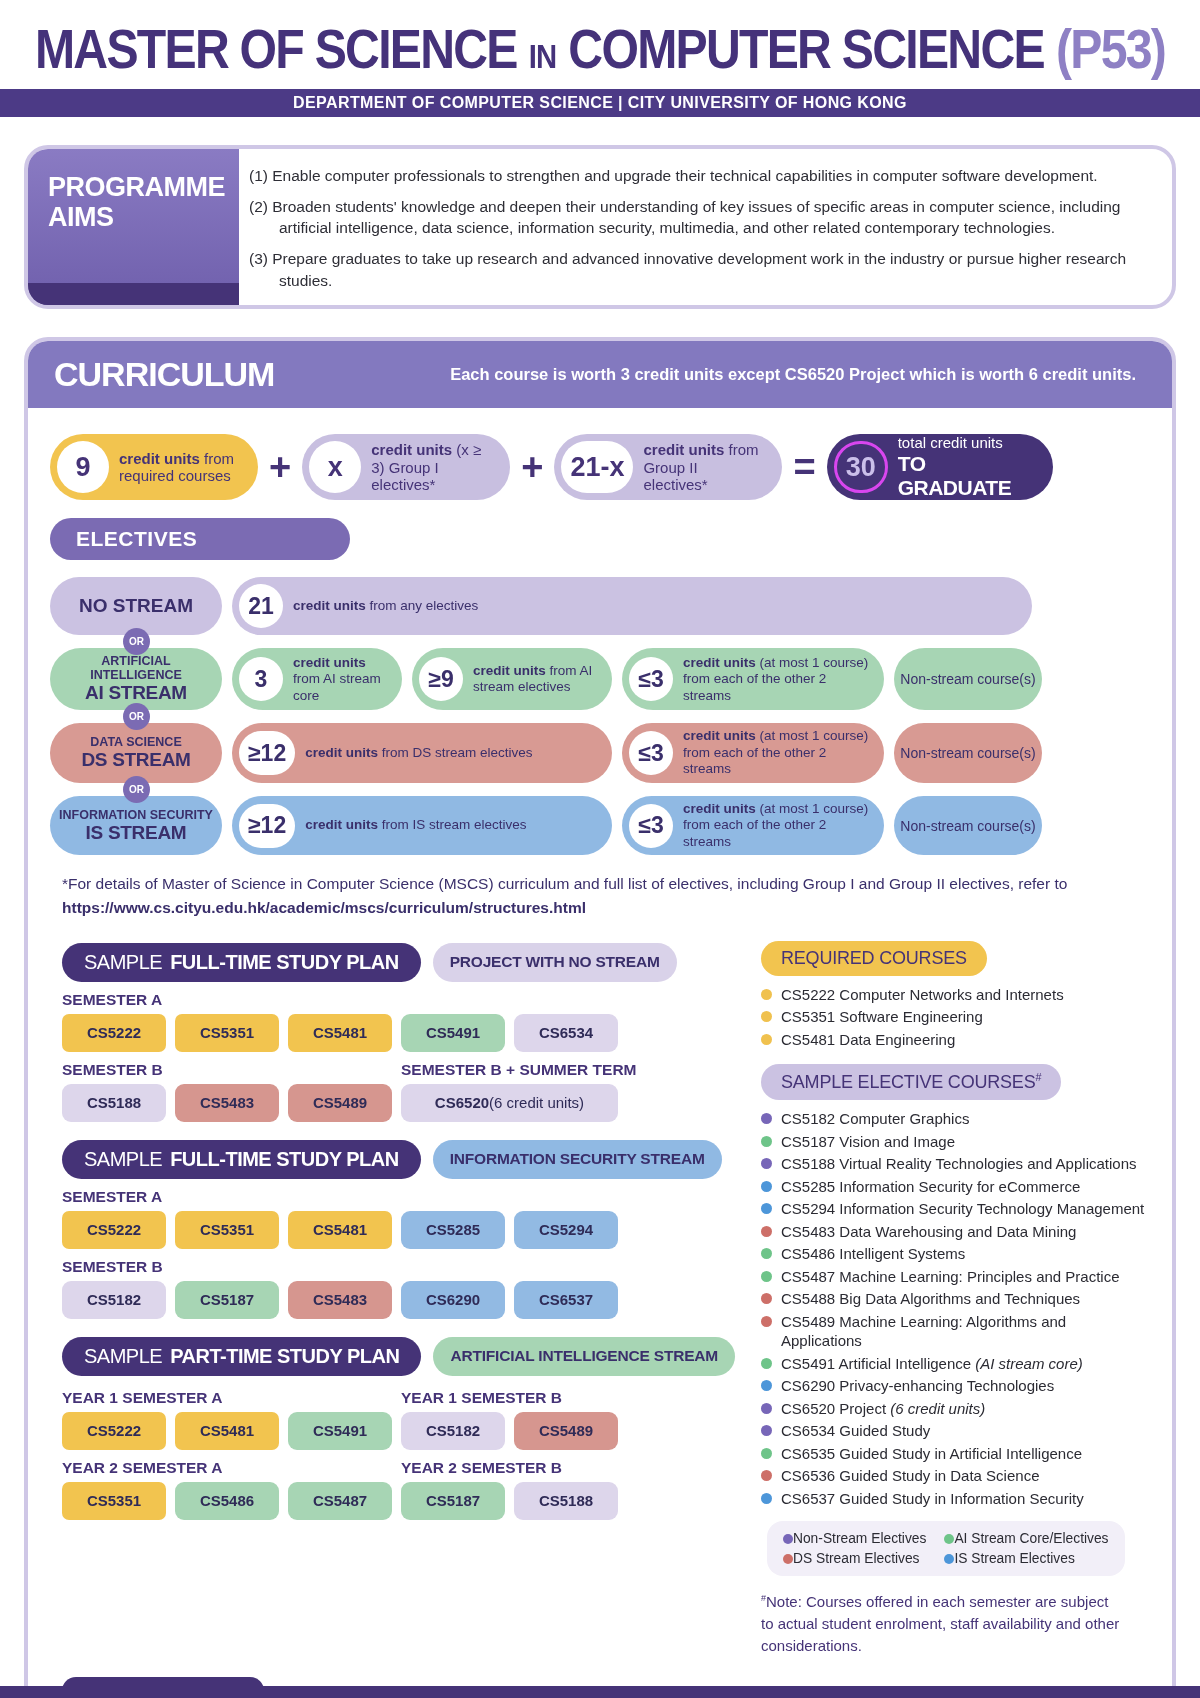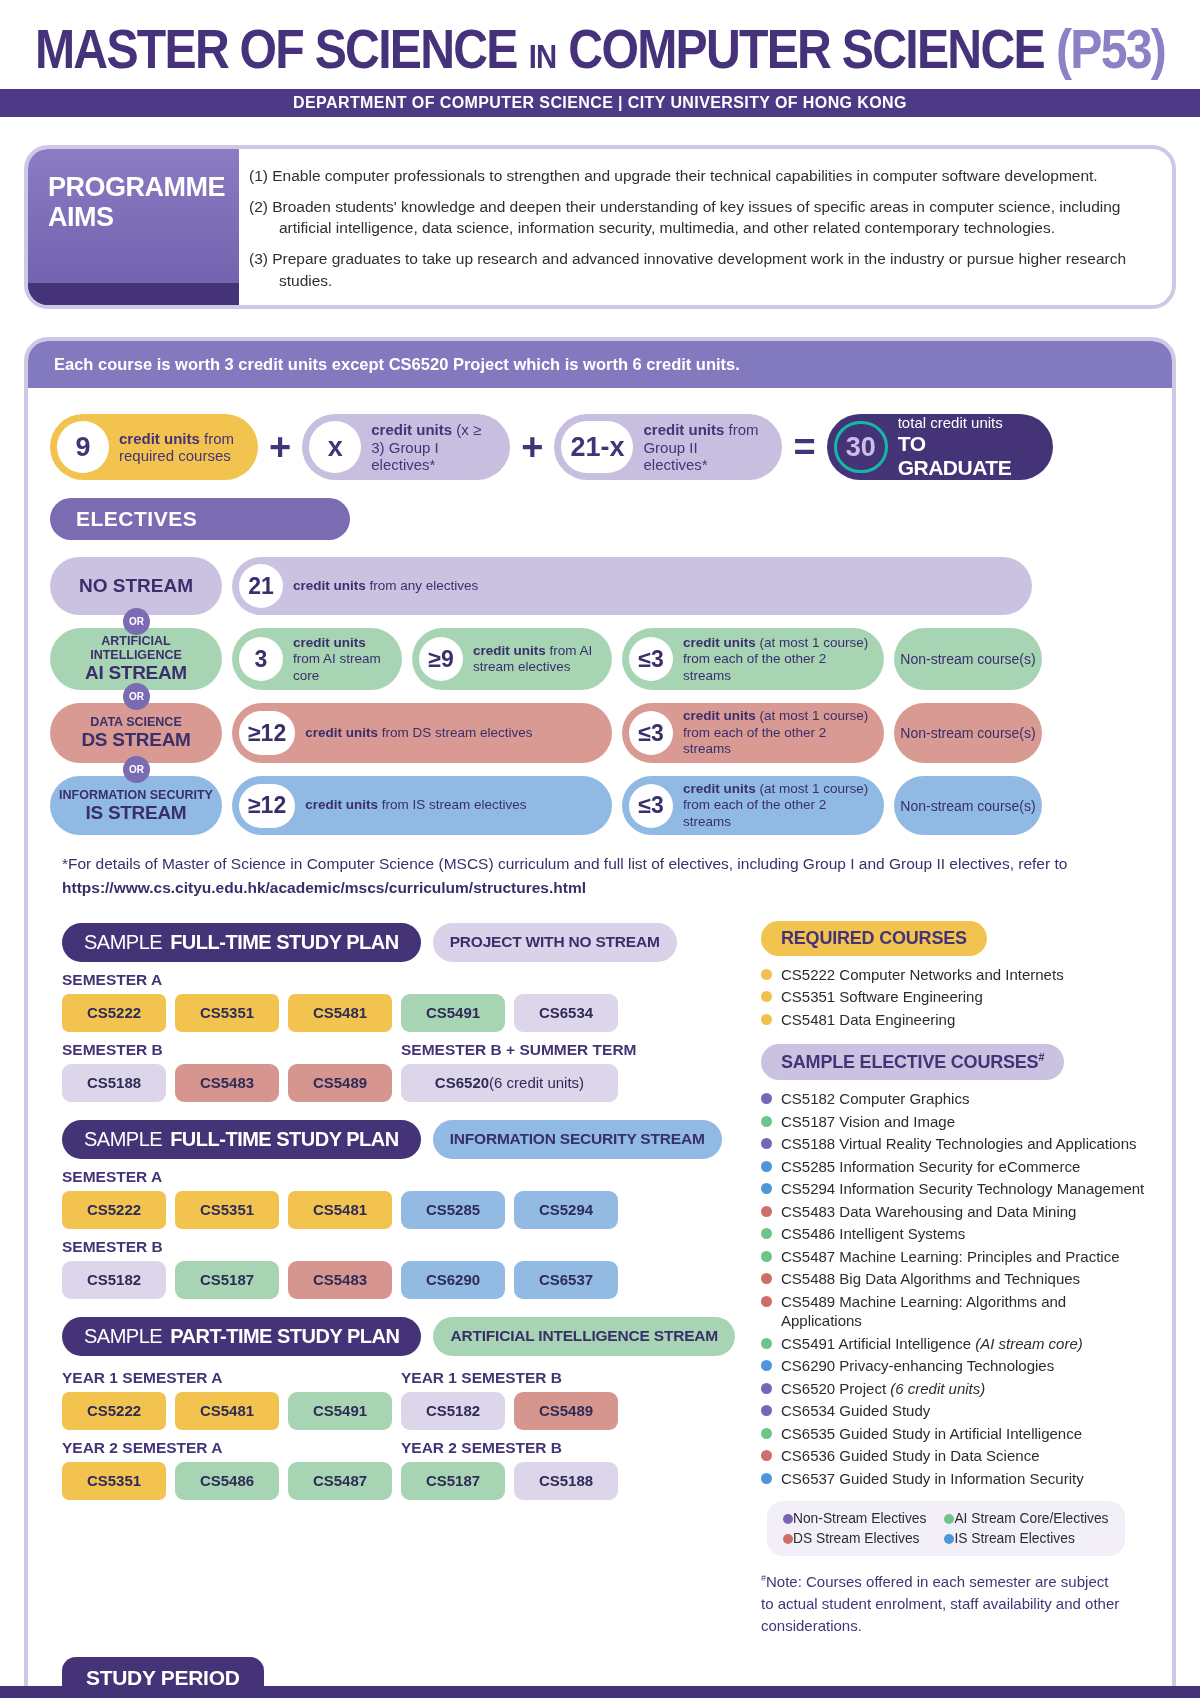--- a/index.html
+++ b/index.html
@@ -35,21 +35,21 @@
 
   
   .formula { display:flex; align-items:center; gap:11px; padding:26px 14px 6px 22px; }
   .fp { display:flex; align-items:center; border-radius:999px; height:66px; padding:6px 7px; }
   .fp-yellow { background:#F2C44F; }
   .fp-light  { background:#C8BFE0; }
   .fp-dark   { background:#453377; }
   .fp .bub { background:#fff; height:52px; min-width:52px; border-radius:26px; display:flex; align-items:center;
     justify-content:center; font-weight:bold; font-size:27px; color:#453377; padding:0 9px; }
   .fp .ftx { font-size:15px; color:#453377; line-height:1.18; padding:0 12px 0 10px; max-width:142px; }
-  .fp-dark .bub { background:transparent; border:3px solid #14b8a6; color:#CBBFEA;text-align:right; }
+  .fp-dark .bub { background:transparent; border:3px solid #d946ef; color:#CBBFEA;text-align:right; }
   .fp-dark .ftx { color:#fff; max-width:158px; }
   .fp-dark .l2 { font-size:21px; font-weight:bold; letter-spacing:-.5px; }
   .fop { font-size:38px; font-weight:bold; color:#453377; }
 
   .elec-pill { margin:12px 0 0 22px; width:300px; background:#7B6BB3; color:#fff; font-size:21px; font-weight:bold;
     letter-spacing:.5px; padding:9px 0 9px 26px; border-radius:999px; }
 
   
   .streams { padding:4px 22px 0; }
   .srow { display:flex; gap:10px; margin-top:13px; position:relative; }
@@ -89,21 +89,21 @@
   .sem-h { font-size:15.5px; font-weight:bold; color:#453377; margin:9px 0 5px; }
   .chips { display:flex; gap:9px; }
   .chip { flex:0 0 104px; height:38px; border-radius:9px; display:flex; align-items:center; justify-content:center;
     font-size:15px; font-weight:bold; color:#2F2B57; white-space:nowrap; }
   .chip.wide { flex:0 0 217px; } .chip.wide span { font-weight:normal; }
   .c-req { background:#F2C44F;border-radius:7px; } .c-ai { background:#A7D5B4; } .c-ns { background:#DDD6EB; }
   .c-ds { background:#D6968F; } .c-is { background:#92BAE3; }
   .split { display:flex; gap:9px; }
   .split .g1 { flex:0 0 330px; } .split .g2 { flex:1; }
 
-  .rpill { display:inline-block; border-radius:999px; padding:7px 20px; font-size:18px; font-weight:bold;
+  .rpill { display:inline-block; border-radius:999px; padding:7px 20px; font-size:18px; font-weight:normal;
     color:#453377; letter-spacing:-.2px; margin:12px 0 6px; }
   .rpill.y { background:#F2C44F; } .rpill.l { background:#CBC2E2; }
   .rpill sup, .note sup, .ep sup { font-size:60%; vertical-align:super; }
   .clist { list-style:none; }
   .clist li { display:flex; gap:9px; font-size:15px; color:#2B2B33; line-height:1.3; margin:3px 0; }
   .dot { flex:0 0 11px; width:11px; height:11px; border-radius:50%; margin-top:4px; }
   .d-req { background:#F0C14E; } .d-ns { background:#7766B8; } .d-ai { background:#6EC489; }
   .d-ds { background:#CD6F68; } .d-is { background:#4D96D9; }
   .legend { background:#F2EFF8; border-radius:16px; padding:10px 16px; display:grid;
     grid-template-columns:auto auto; gap:5px 18px; margin:13px 0 0 6px; width:fit-content;
@@ -135,20 +135,21 @@
     <div class="aims-label">PROGRAMME AIMS</div>
     <div class="aims-list">
       <div class="aim">(1) Enable computer professionals to strengthen and upgrade their technical capabilities in computer software development.</div>
       <div class="aim">(2) Broaden students' knowledge and deepen their understanding of key issues of specific areas in computer science, including artificial intelligence, data science, information security, multimedia, and other related contemporary technologies.</div>
       <div class="aim">(3) Prepare graduates to take up research and advanced innovative development work in the industry or pursue higher research studies.</div>
     </div>
   </div>
 
   <div class="card cur-card">
     <div class="cur-band">
+      <div class="cur-title">CURRICULUM</div>
       <div class="cur-note">Each course is worth 3 credit units except CS6520 Project which is worth 6 credit units.</div>
     </div>
 
     <div class="formula">
       <div class="fp fp-yellow">
         <div class="bub">9</div>
         <div class="ftx"><b>credit units</b> <span>from required courses</span></div>
       </div>
       <div class="fop">+</div>
       <div class="fp fp-light">

